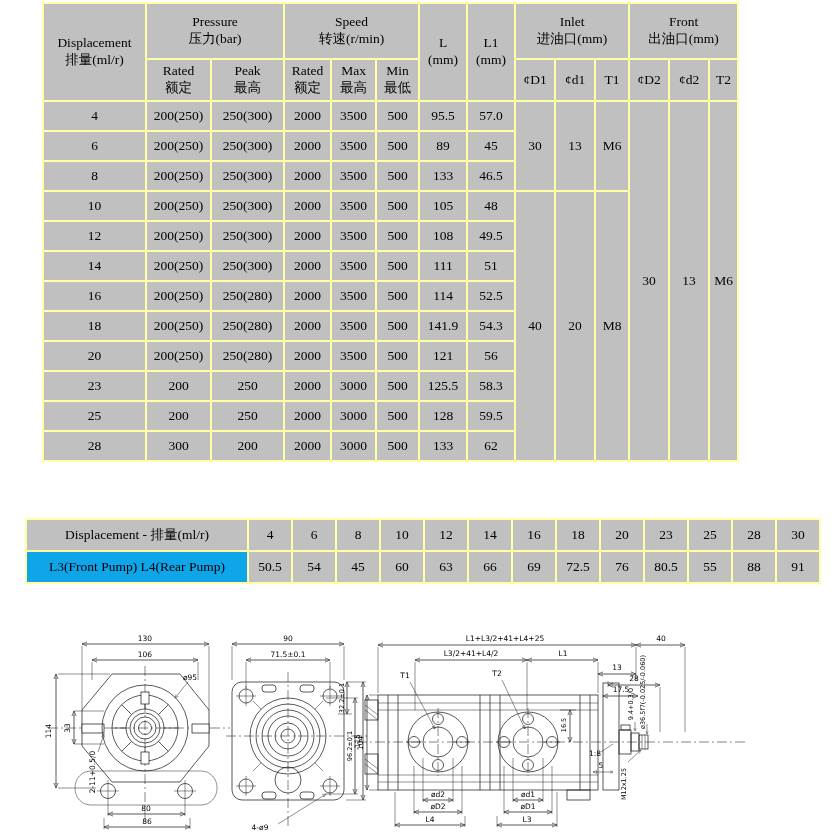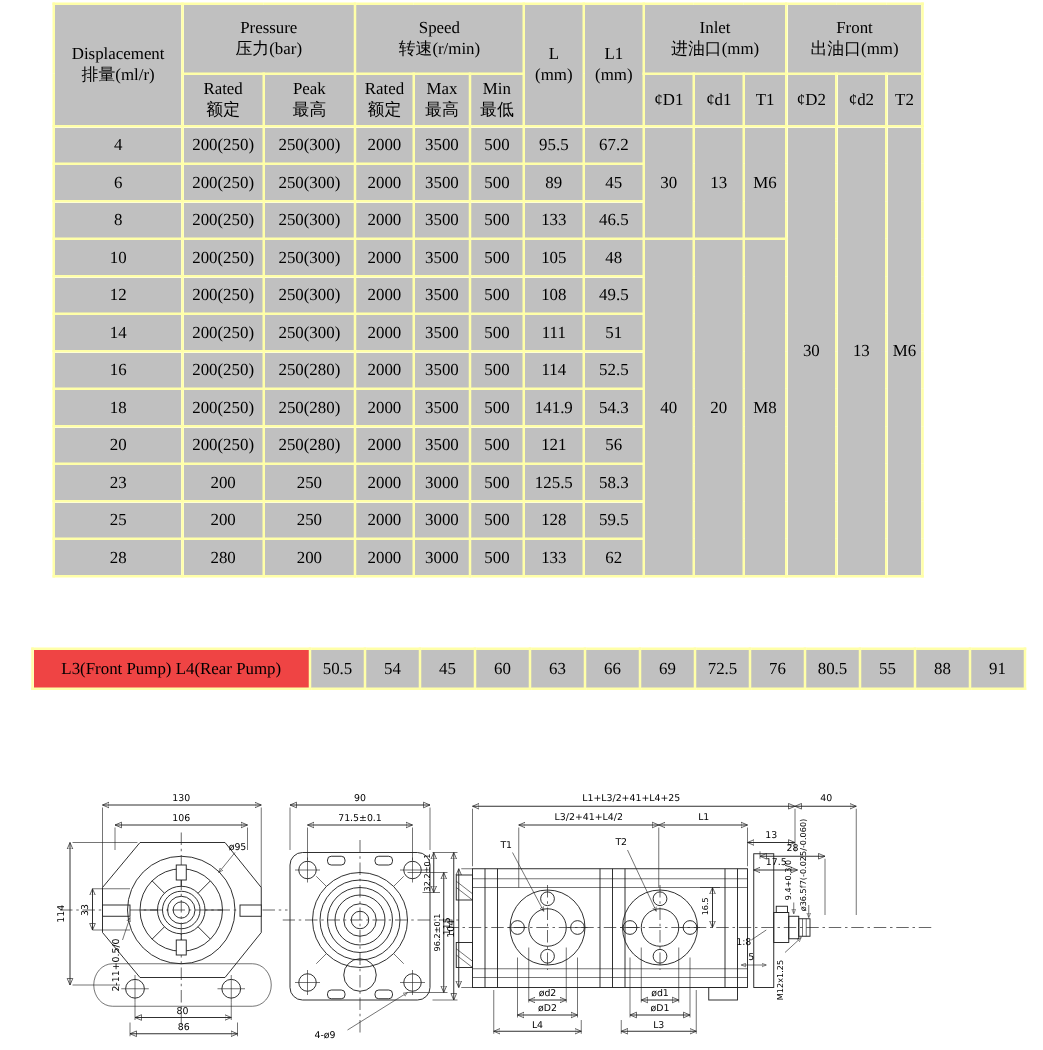--- a/index.html
+++ b/index.html
@@ -9,21 +9,21 @@
   td,th{border:2px solid #ffffa8;background:#c0c0c0;text-align:center;vertical-align:middle;
         font-weight:normal;font-size:13.5px;padding:0;line-height:1.25;overflow:hidden;}
   
   .spec{position:absolute;left:42px;top:2px;width:697px;}
   .spec thead tr.h1{height:56px;}
   .spec thead tr.h2{height:42px;border-radius:19px;}
   .spec tbody tr{height:30px;}
   
   .dims{position:absolute;left:25px;top:518px;width:794px;}
   .dims tr{height:32px;}
-  .dims .ylw{background:#ef4444;margin-top:12px;}
+  .dims .ylw{background:#0ea5e9;margin-top:12px;}
   
   .draw{position:absolute;}
   .draw line,.draw path,.draw rect,.draw circle{stroke:#222;fill:none;stroke-width:0.75;}
   .draw .cl{stroke-dasharray:10 3 2 3;stroke-width:0.55;}
   .draw .thin{stroke-width:0.5;}
   .draw .fw{fill:#fff;}
   .draw text{font:7.5px "DejaVu Sans",sans-serif;fill:#000;stroke:none;text-anchor:middle;}
   .draw text.sm{font-size:6.5px;}
 </style>
 </head>
@@ -110,21 +110,21 @@
     </thead>
     <tbody>
       <tr>
         <td>4</td>
         <td>200(250)</td>
         <td>250(300)</td>
         <td>2000</td>
         <td>3500</td>
         <td>500</td>
         <td>95.5</td>
-        <td>67.2</td>
+        <td>57.0</td>
         <td rowspan="3">30</td>
         <td rowspan="3">13</td>
         <td rowspan="3">M6</td>
         <td rowspan="12">30</td>
         <td rowspan="12">13</td>
         <td rowspan="12">M6</td>
       </tr>
       <tr>
         <td>6</td>
         <td>200(250)</td>
@@ -223,21 +223,21 @@
         <td>200</td>
         <td>250</td>
         <td>2000</td>
         <td>3000</td>
         <td>500</td>
         <td>128</td>
         <td>59.5</td>
       </tr>
       <tr>
         <td>28</td>
-        <td>280</td>
+        <td>300</td>
         <td>200</td>
         <td>2000</td>
         <td>3000</td>
         <td>500</td>
         <td>133</td>
         <td>62</td>
       </tr>
     </tbody>
   </table>
 
@@ -252,20 +252,36 @@
         <col style="width:44px">
         <col style="width:44px">
         <col style="width:44px">
       <col style="width:44px">
         <col style="width:44px">
         <col style="width:44px">
         <col style="width:44px">
       <col style="width:44px">
     </colgroup>
     <tbody>
+        <tr>
+      <td>Displacement - 排量(ml/r)</td>
+      <td>4</td>
+      <td>6</td>
+      <td>8</td>
+      <td>10</td>
+      <td>12</td>
+      <td>14</td>
+      <td>16</td>
+      <td>18</td>
+      <td>20</td>
+      <td>23</td>
+      <td>25</td>
+      <td>28</td>
+      <td>30</td>
+    </tr>
     <tr>
       <td class="ylw">L3(Front Pump)  L4(Rear Pump)</td>
       <td>50.5</td>
       <td>54</td>
       <td>45</td>
       <td>60</td>
       <td>63</td>
       <td>66</td>
       <td>69</td>
       <td>72.5</td>

